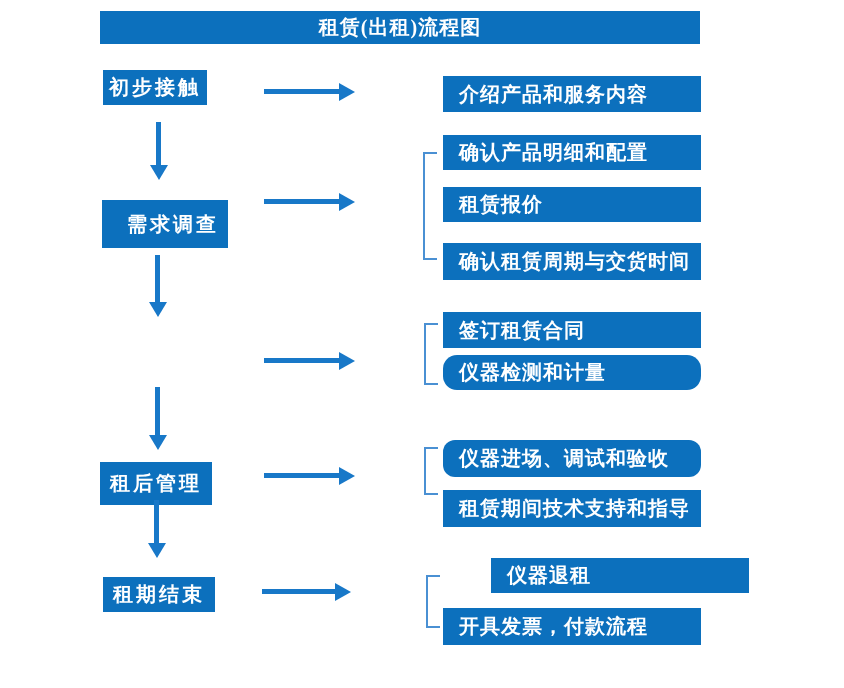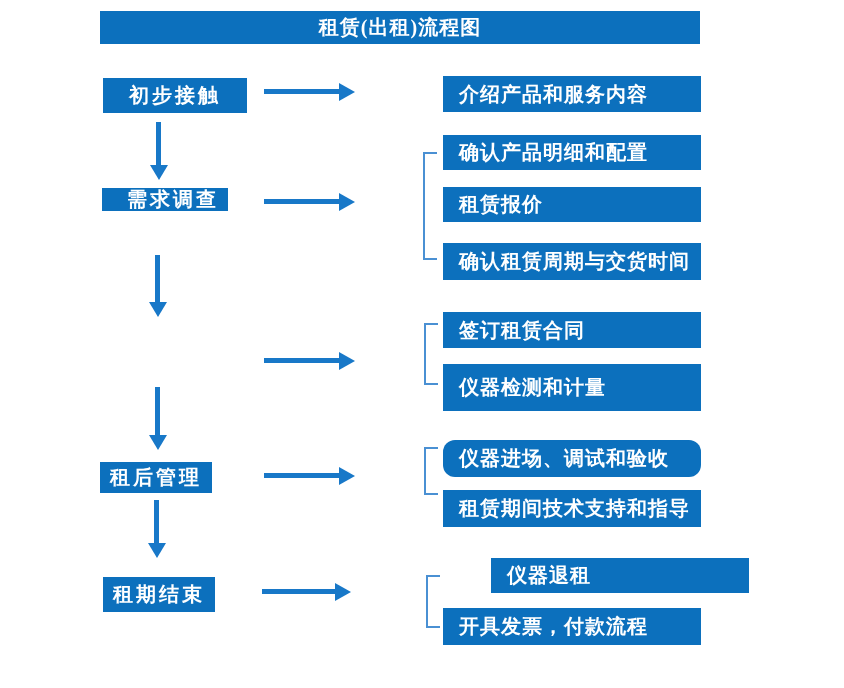--- a/index.html
+++ b/index.html
@@ -79,23 +79,23 @@
     border-bottom: 2px solid var(--bracket-blue);
   }
 </style>
 </head>
 <body>
 
 <div class="canvas">
 
   <div class="title-bar">租赁(出租)流程图</div>
 
-  <div class="step-box" style="left:103px; top:78px;  width:144px; height:35px;">初步接触</div>
-  <div class="step-box" style="left:102px; top:188px; width:126px; height:23px;padding-left:16px;">需求调查</div>
-  <div class="step-box" style="left:100px; top:462px; width:112px; height:31px;">租后管理</div>
+  <div class="step-box" style="left:103px; top:70px;  width:104px; height:35px;">初步接触</div>
+  <div class="step-box" style="left:102px; top:200px; width:126px; height:48px;padding-left:16px;">需求调查</div>
+  <div class="step-box" style="left:100px; top:462px; width:112px; height:43px;">租后管理</div>
   <div class="step-box" style="left:103px; top:577px; width:112px; height:35px;">租期结束</div>
 
   <div class="varrow" style="left:156px; top:122px; height:43px;"></div>
   <div class="varrow" style="left:155px; top:255px; height:47px;"></div>
   <div class="varrow" style="left:155px; top:387px; height:48px;"></div>
   <div class="varrow" style="left:154px; top:500px; height:43px;"></div>
 
   <div class="harrow" style="left:264px; top:89px;  width:75px;"></div>
   <div class="harrow" style="left:264px; top:199px; width:75px;"></div>
   <div class="harrow" style="left:264px; top:358px; width:75px;"></div>
@@ -105,19 +105,19 @@
   <div class="bracket" style="left:423px; top:152px; height:108px;"></div>
   <div class="bracket" style="left:424px; top:323px; height:62px;"></div>
   <div class="bracket" style="left:424px; top:447px; height:48px;"></div>
   <div class="bracket" style="left:426px; top:575px; height:53px;"></div>
 
   <div class="detail-box" style="top:76px;  height:36px;">介绍产品和服务内容</div>
   <div class="detail-box" style="top:135px; height:35px;">确认产品明细和配置</div>
   <div class="detail-box" style="top:187px; height:35px;">租赁报价</div>
   <div class="detail-box" style="top:243px; height:37px;">确认租赁周期与交货时间</div>
   <div class="detail-box" style="top:312px; height:36px;">签订租赁合同</div>
-  <div class="detail-box" style="top:364px; height:47px;">仪器检测和计量</div>
+  <div class="detail-box" style="top:355px; height:35px;border-radius:14px;">仪器检测和计量</div>
   <div class="detail-box" style="top:440px; height:37px;border-radius:12px;">仪器进场、调试和验收</div>
   <div class="detail-box" style="top:490px; height:37px;">租赁期间技术支持和指导</div>
   <div class="detail-box" style="top:558px; height:35px;margin-left:48px;">仪器退租</div>
   <div class="detail-box" style="top:608px; height:37px;">开具发票，付款流程</div>
 
 </div>
 
 </body></html>

